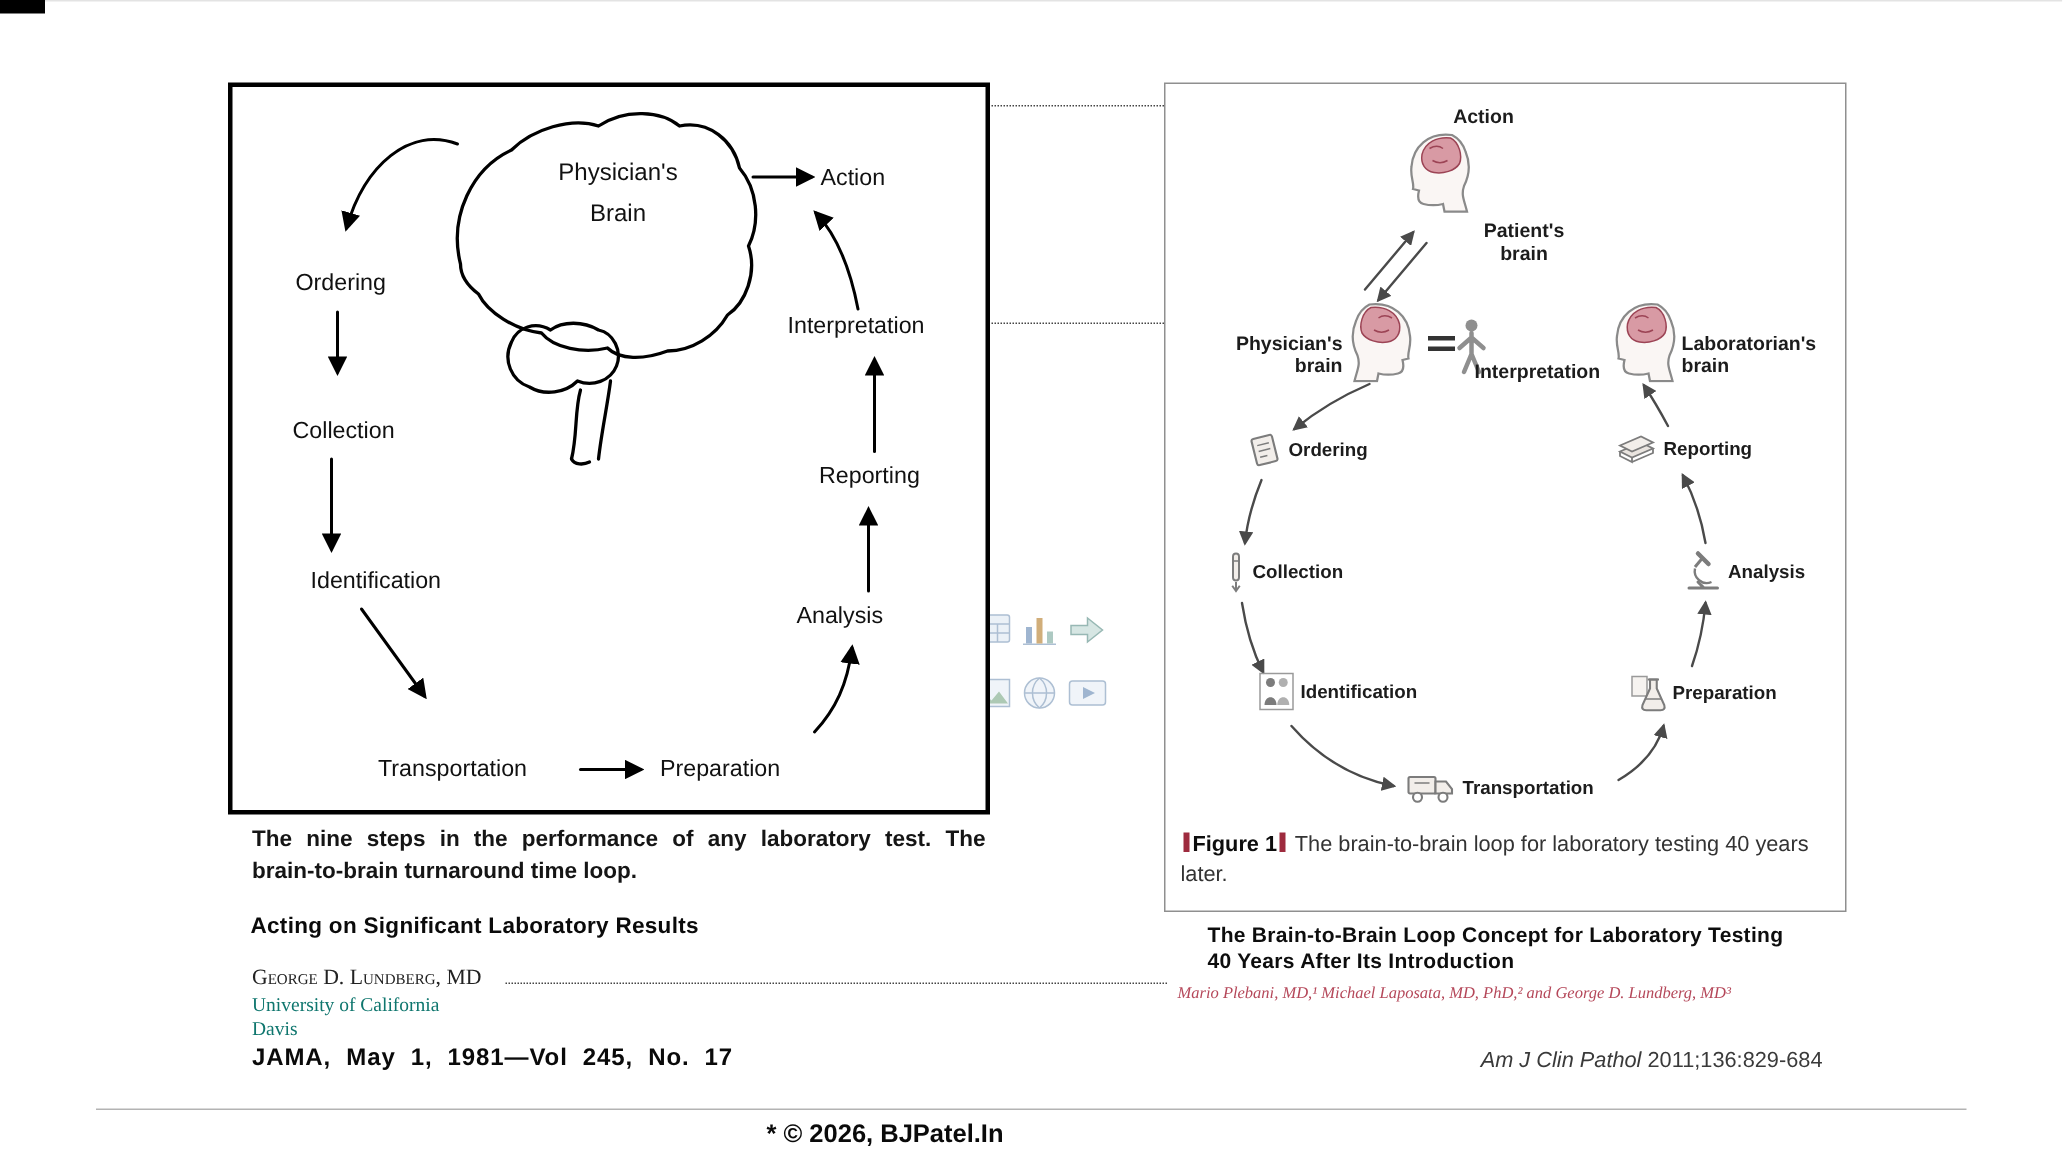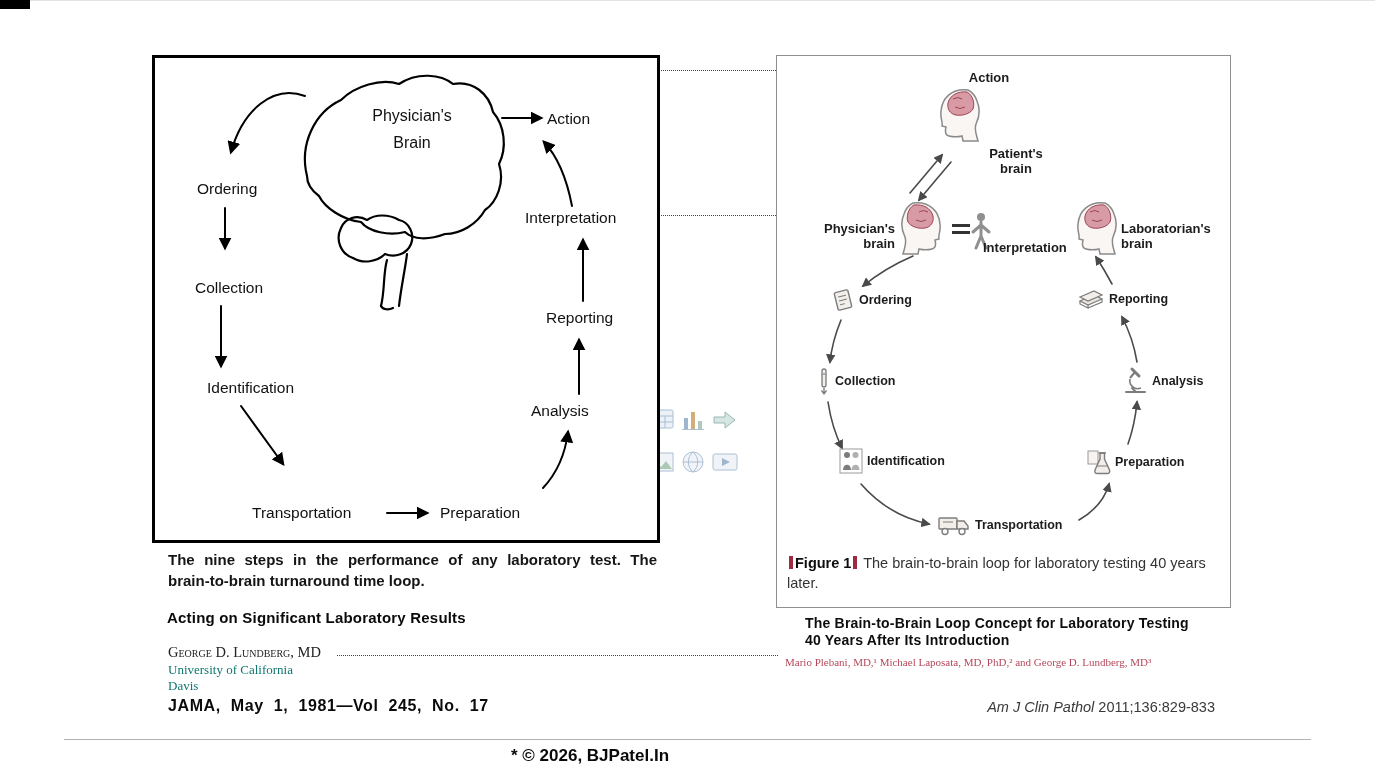--- a/index.html
+++ b/index.html
@@ -25,21 +25,21 @@
   .rbox{position:absolute;left:776px;top:55px;width:455px;height:553px;border:1.5px solid #8f8f8f;box-sizing:border-box;background:#fff;}
   .rbox svg.overlay{position:absolute;left:0;top:0;z-index:1;}
   .rlbl{position:absolute;font-weight:bold;font-size:13px;color:#1c1c1c;z-index:2;white-space:pre-line;}
   .rhead{position:absolute;z-index:2;}
   .rstep{position:absolute;display:flex;align-items:center;gap:4px;font-weight:bold;font-size:12.5px;color:#1c1c1c;z-index:2;white-space:nowrap;}
   .fig-caption{position:absolute;left:10px;top:497px;width:432px;font-size:14.5px;color:#333;line-height:20px;z-index:2;}
   .fig-caption b{color:#0d0d0d;}
   .fig-bar{display:inline-block;width:4px;height:13px;background:#9e2b3e;margin:0 2px;vertical-align:-1px;}
 
   .rtitle{position:absolute;left:785px;font-size:14px;font-weight:bold;letter-spacing:.2px;color:#0d0d0d;white-space:nowrap;margin-left:20px;}
-  .rauthors{position:absolute;left:785px;top:656px;font-family:"Liberation Serif",serif;font-size:11px;color:#b5485a;white-space:nowrap;}
+  .rauthors{position:absolute;left:785px;top:656px;font-family:"Liberation Serif",serif;font-style:italic;font-size:11px;color:#b5485a;white-space:nowrap;}
   .rcite{position:absolute;left:898px;top:699px;width:317px;text-align:right;font-size:14.5px;color:#3a3a3a;white-space:nowrap;}
   .rcite .jn{font-style:italic;}
 
   
   .dotted{position:absolute;border-top:1.6px dotted #444;height:0;}
   .wm{position:absolute;left:648px;top:408px;display:grid;grid-template-columns:repeat(3,32px);grid-auto-rows:42px;opacity:.85;z-index:0;}
   .botrule{position:absolute;left:64px;top:739px;width:1247px;height:1px;background:#b3b3b3;}
   .copyright{position:absolute;left:0;top:746px;width:1180px;text-align:center;font-size:17px;font-weight:bold;color:#0a0a0a;}
 </style>
 </head>
@@ -268,18 +268,18 @@
 
     <div class="fig-caption">
       <span class="fig-bar"></span><b>Figure 1</b><span class="fig-bar"></span><span> The brain-to-brain loop for laboratory testing 40 years later.</span>
     </div>
   </div>
 
   <div class="rtitle" style="top:615px;">The Brain-to-Brain Loop Concept for Laboratory Testing</div>
   <div class="rtitle" style="top:632px;">40 Years After Its Introduction</div>
   <div class="rauthors">Mario Plebani, MD,¹ Michael Laposata, MD, PhD,² and George D. Lundberg, MD³</div>
   <div class="rcite">
-    <span class="jn">Am J Clin Pathol</span><span> 2011;136:829-833</span>
+    <span class="jn">Am J Clin Pathol</span><span> 2011;136:829-684</span>
   </div>
 
   <div class="botrule"></div>
   <div class="copyright">* © 2026, BJPatel.In</div>
 </div>
 
 </body></html>

